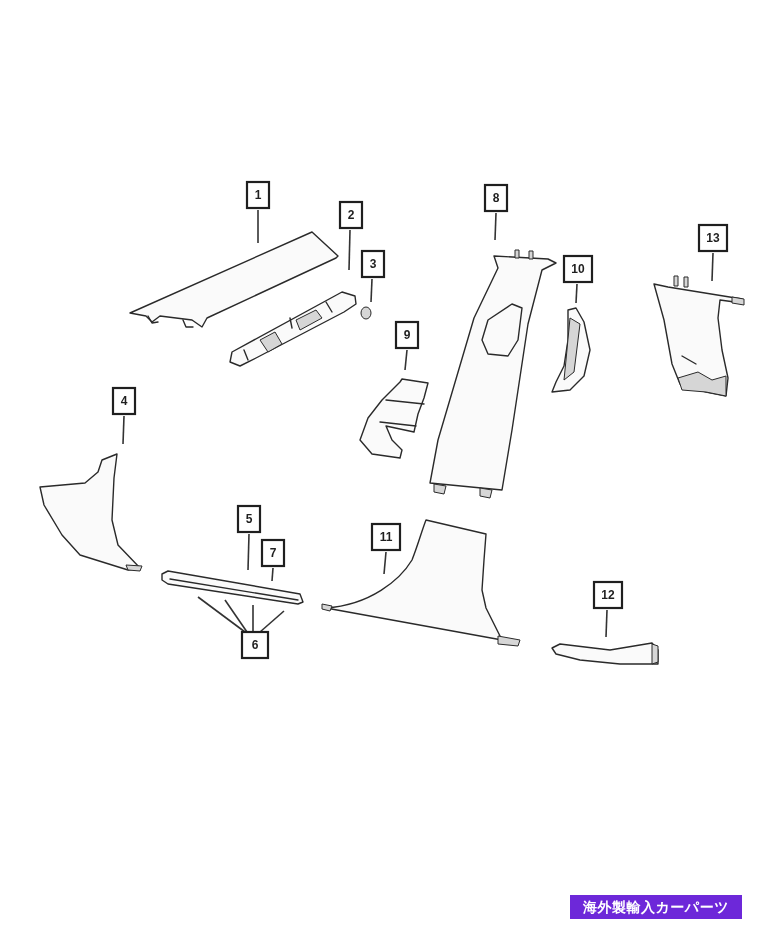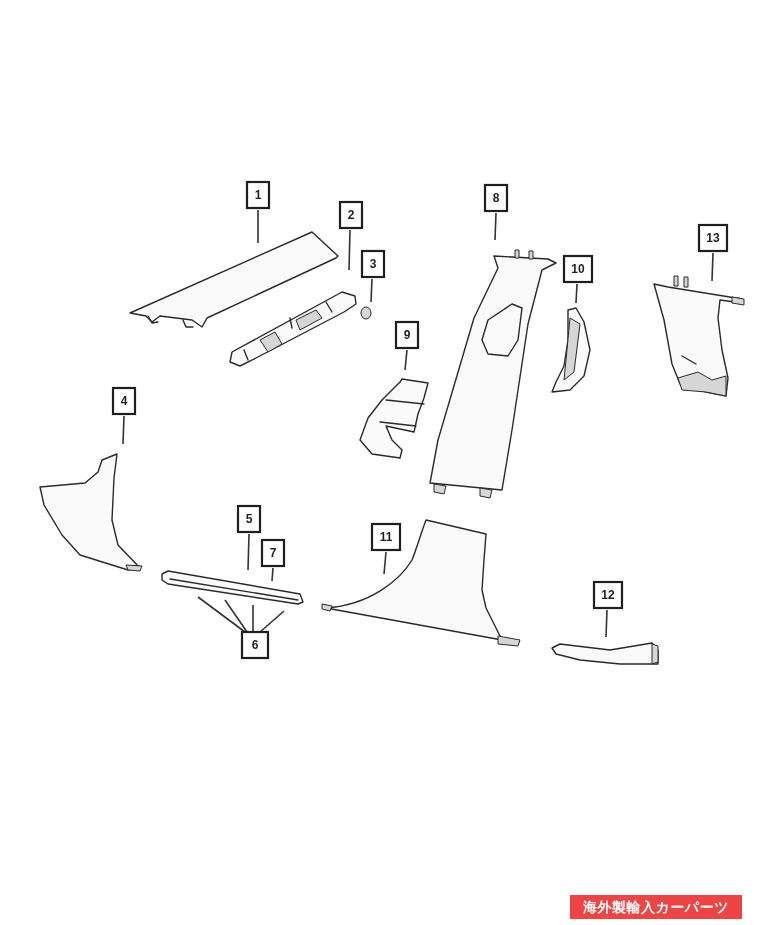--- a/index.html
+++ b/index.html
@@ -6,21 +6,21 @@
   body { width: 771px; height: 925px; position: relative; overflow: hidden; font-family: "Liberation Sans", sans-serif; }
   #diagram { position: absolute; left: 0; top: 0; width: 771px; height: 925px; }
   .part { fill: none; stroke: #2a2a2a; stroke-width: 1.4; stroke-linejoin: round; stroke-linecap: round; }
   .part-fill { fill: #fafafa; stroke: #2a2a2a; stroke-width: 1.4; stroke-linejoin: round; }
   .detail { fill: #d6d6d6; stroke: #2a2a2a; stroke-width: 1; }
   .leader { stroke: #333; stroke-width: 1.6; }
   .callout-box { fill: #fff; stroke: #1f1f1f; stroke-width: 2.2; }
   .callout-text { font-family: "Liberation Sans", sans-serif; font-weight: bold; font-size: 12px; fill: #1f1f1f; text-anchor: middle; dominant-baseline: central; }
   #badge {
     position: absolute; left: 570px; top: 895px; width: 172px; height: 24px;
-    background: #ef4444; color: #ffffff; font-weight: bold; font-size: 14px;
+    background: #6d28d9; color: #ffffff; font-weight: bold; font-size: 14px;
     line-height: 24px; text-align: center; letter-spacing: 0.5px;
     font-family: "DejaVu Sans", sans-serif;
   }
 </style>
 </head>
 <body>
 
 <svg id="diagram" viewBox="0 0 771 925" xmlns="http://www.w3.org/2000/svg">
 
   <g>

